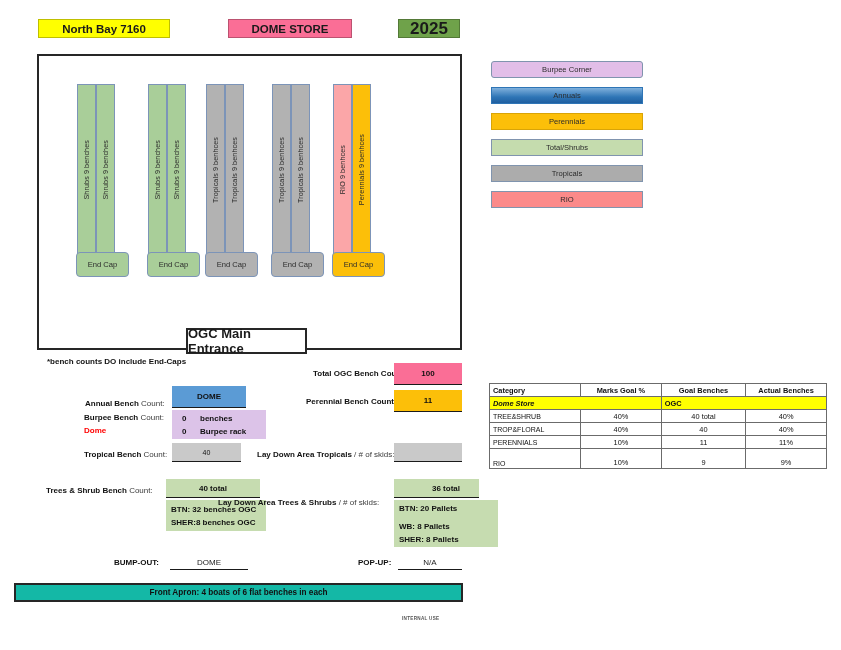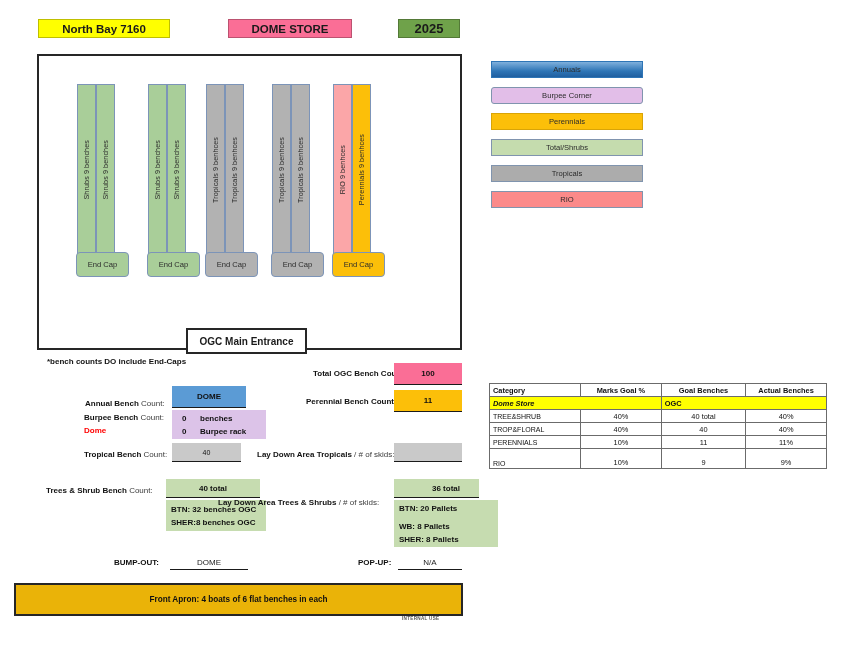--- a/index.html
+++ b/index.html
@@ -15,21 +15,21 @@
 
   
   .chip {
     position:absolute;
     display:flex; align-items:center; justify-content:center;
     font-weight:bold; color:#1a1a1a;
     border:1px solid rgba(0,0,0,.25);
   }
   #chip-store   { left:38px;  top:19px; width:132px; height:19px; background:#FFFF00; font-size:11.5px; }
   #chip-dome    { left:228px; top:19px; width:124px; height:19px; background:#FA6E96; font-size:11.5px; }
-  #chip-year    { left:398px; top:19px; width:62px;  height:19px; background:#6FA24A; font-size:13px; }
+  #chip-year    { left:398px; top:19px; width:62px;  height:19px; background:#6FA24A; font-size:17px; }
 
   
   #main-box {
     position:absolute; left:37px; top:54px; width:425px; height:296px;
     border:2px solid #262626; background:#fff;
   }
   .bench-pair { position:absolute; display:flex; }
   .bench {
     width:19px; height:171px;
     border:1px solid #7C94B8;
@@ -50,21 +50,21 @@
   .c-shrub  { background:#A9CE99; }
   .c-trop   { background:#B2B2B2; }
   .c-rio    { background:#FBA6A8; }
   .c-peren  { background:#FCBF09; }
 
   
   #entrance {
     position:absolute; left:186px; top:328px; width:121px; height:26px;
     border:2px solid #262626; background:#fff;
     display:flex; align-items:center; justify-content:center;
-    font-size:10px; font-weight:bold; color:#1a1a1a;
+    font-size:13px; font-weight:bold; color:#1a1a1a;
   }
 
   
   #legend { position:absolute; left:491px; top:61px; width:152px; }
   .legend-row {
     height:17px; margin-bottom:9px;
     border:1px solid #8094AE;
     display:flex; align-items:center; justify-content:center;
     font-size:7.6px; color:#2b2b2b;
   }
@@ -113,22 +113,22 @@
   #bumpout-val, #popup-val {
     position:absolute; font-size:8px; color:#222;
     display:flex; align-items:center; justify-content:center;
     height:14px;
   }
   #bumpout-val { left:170px; top:556px; width:78px; }
   #popup-val   { left:398px; top:556px; width:64px; }
 
   
   #apron {
-    position:absolute; left:14px; top:583px; width:449px; height:33px;
-    border:2px solid #262626; background:#eab308;
+    position:absolute; left:14px; top:583px; width:449px; height:19px;
+    border:2px solid #262626; background:#14b8a6;
     display:flex; align-items:center; justify-content:center;
   }
   #apron span { font-size:8.2px; font-weight:bold; color:#111; }
   #internal-use {
     position:absolute; left:402px; top:616px;
     font-size:4.6px; color:#555; letter-spacing:.3px; font-weight:bold;
   }
 
   
   #table-wrap { position:absolute; left:489px; top:383px; width:338px; }
@@ -218,25 +218,25 @@
 </div>
 <div class="endcap c-peren" style="left:332px;top:252px;">
     <span>End Cap</span>
   </div>
 
 <div id="entrance">
   <span>OGC Main Entrance</span>
 </div>
 
 <div id="legend">
+  <div class="legend-row lg-burpee">
+      <span>Burpee Corner</span>
+    </div>
   <div class="legend-row lg-annual">
       <span>Annuals</span>
-    </div>
-  <div class="legend-row lg-burpee">
-      <span>Burpee Corner</span>
     </div>
   <div class="legend-row lg-peren">
       <span>Perennials</span>
     </div>
   <div class="legend-row lg-tree">
       <span>Total/Shrubs</span>
     </div>
   <div class="legend-row lg-trop">
       <span>Tropicals</span>
     </div>

